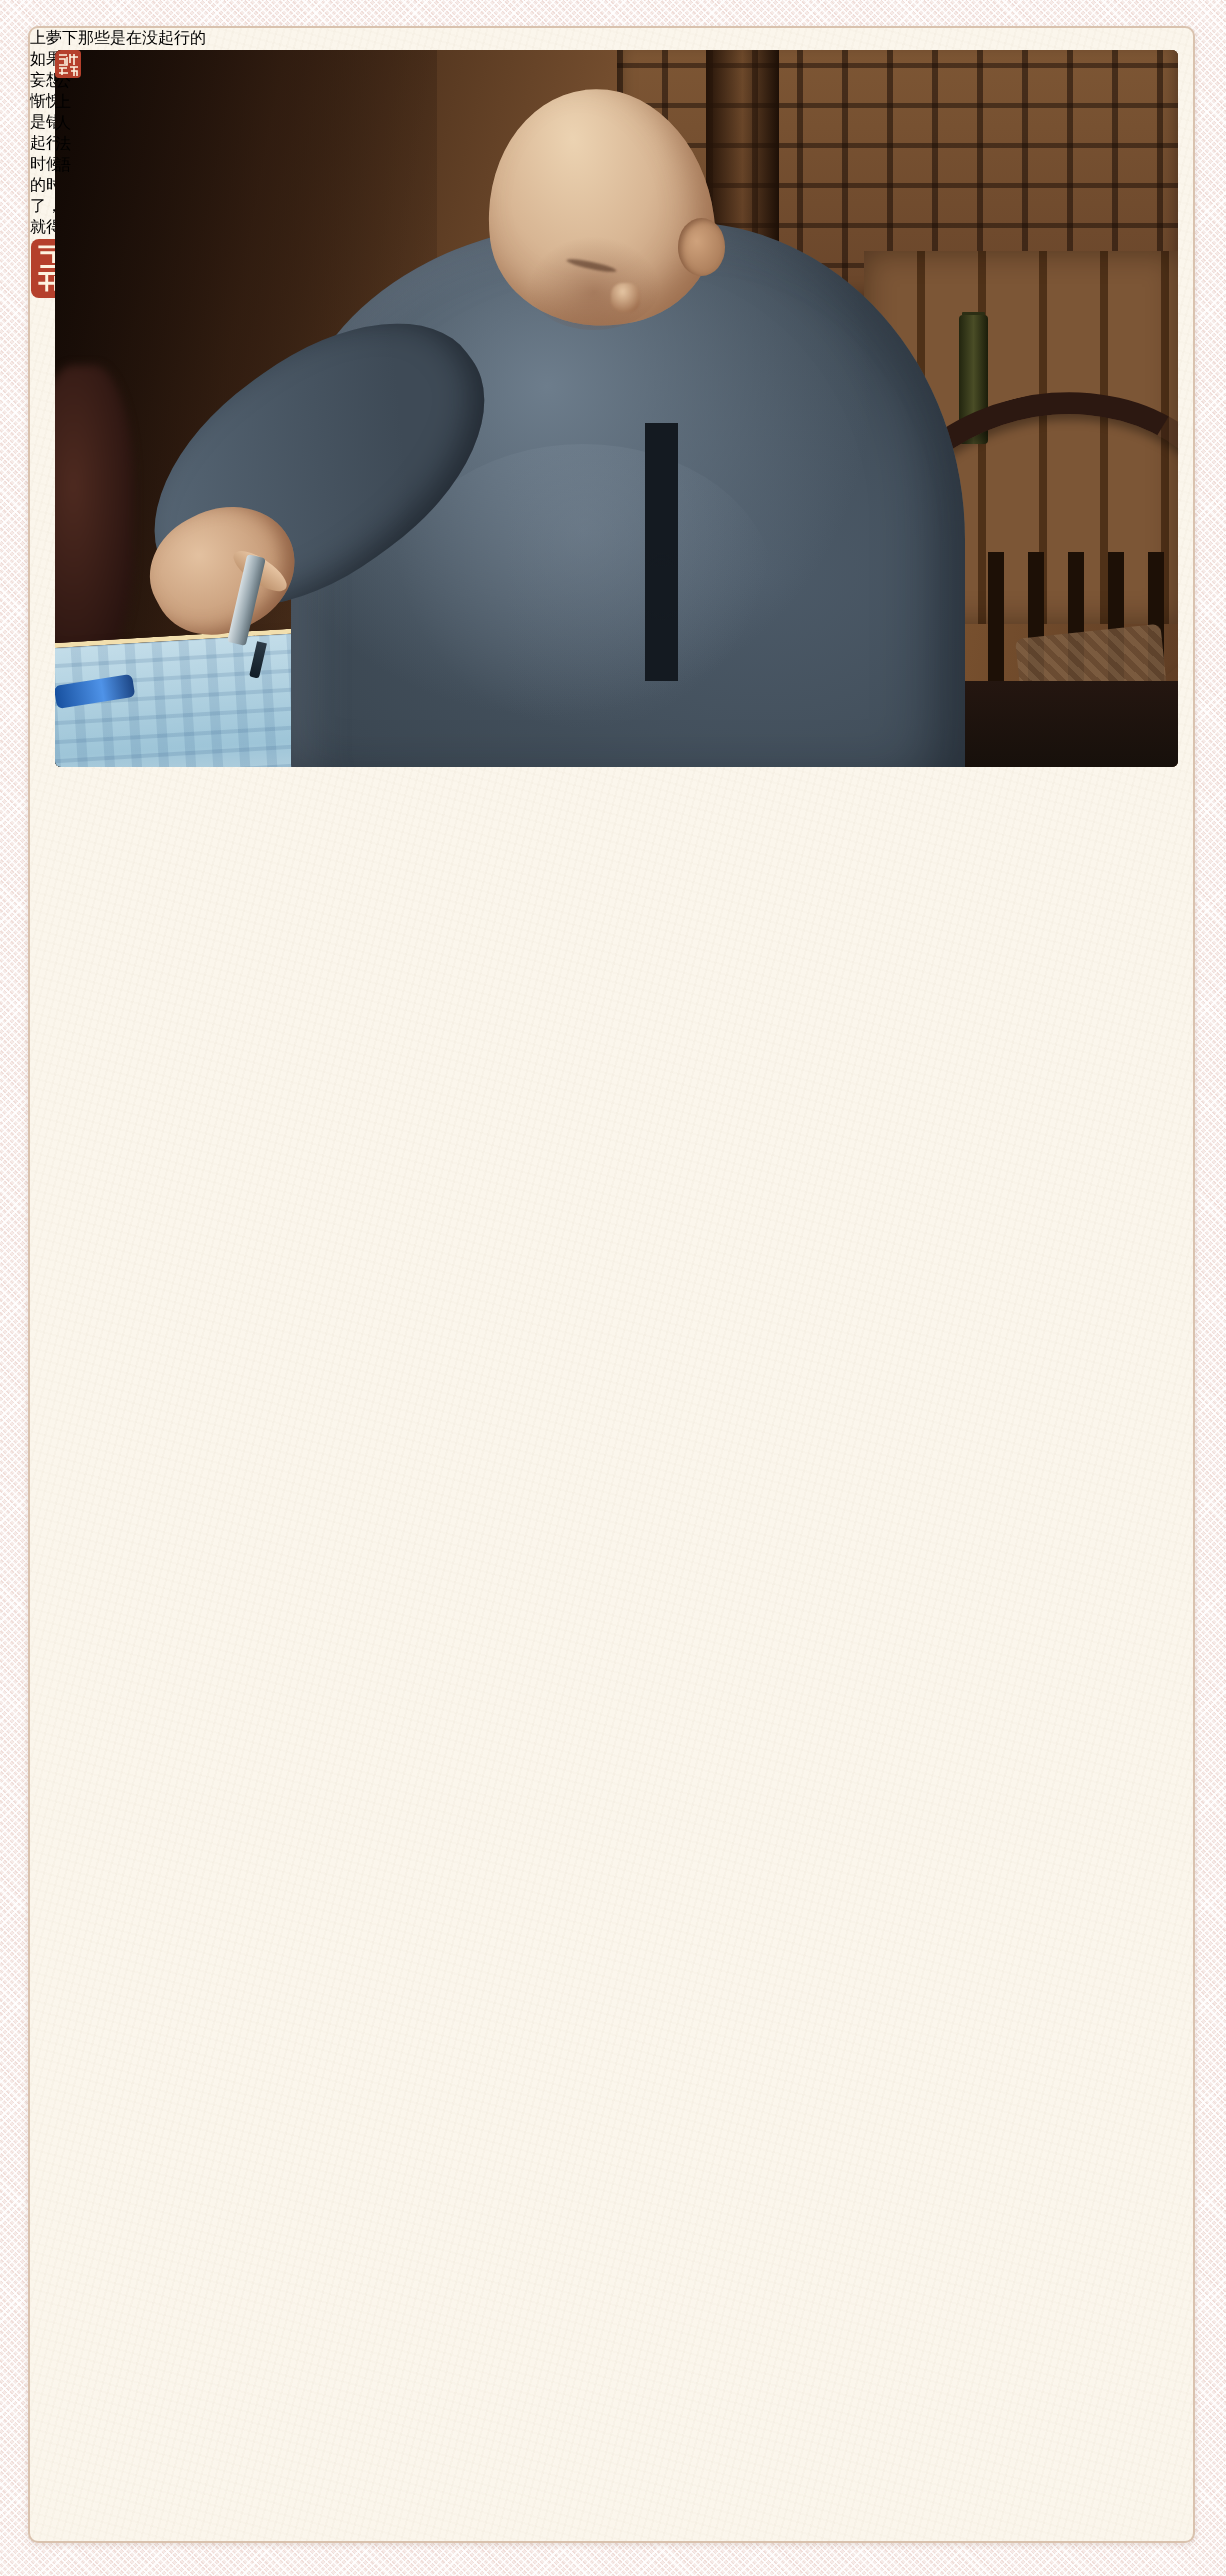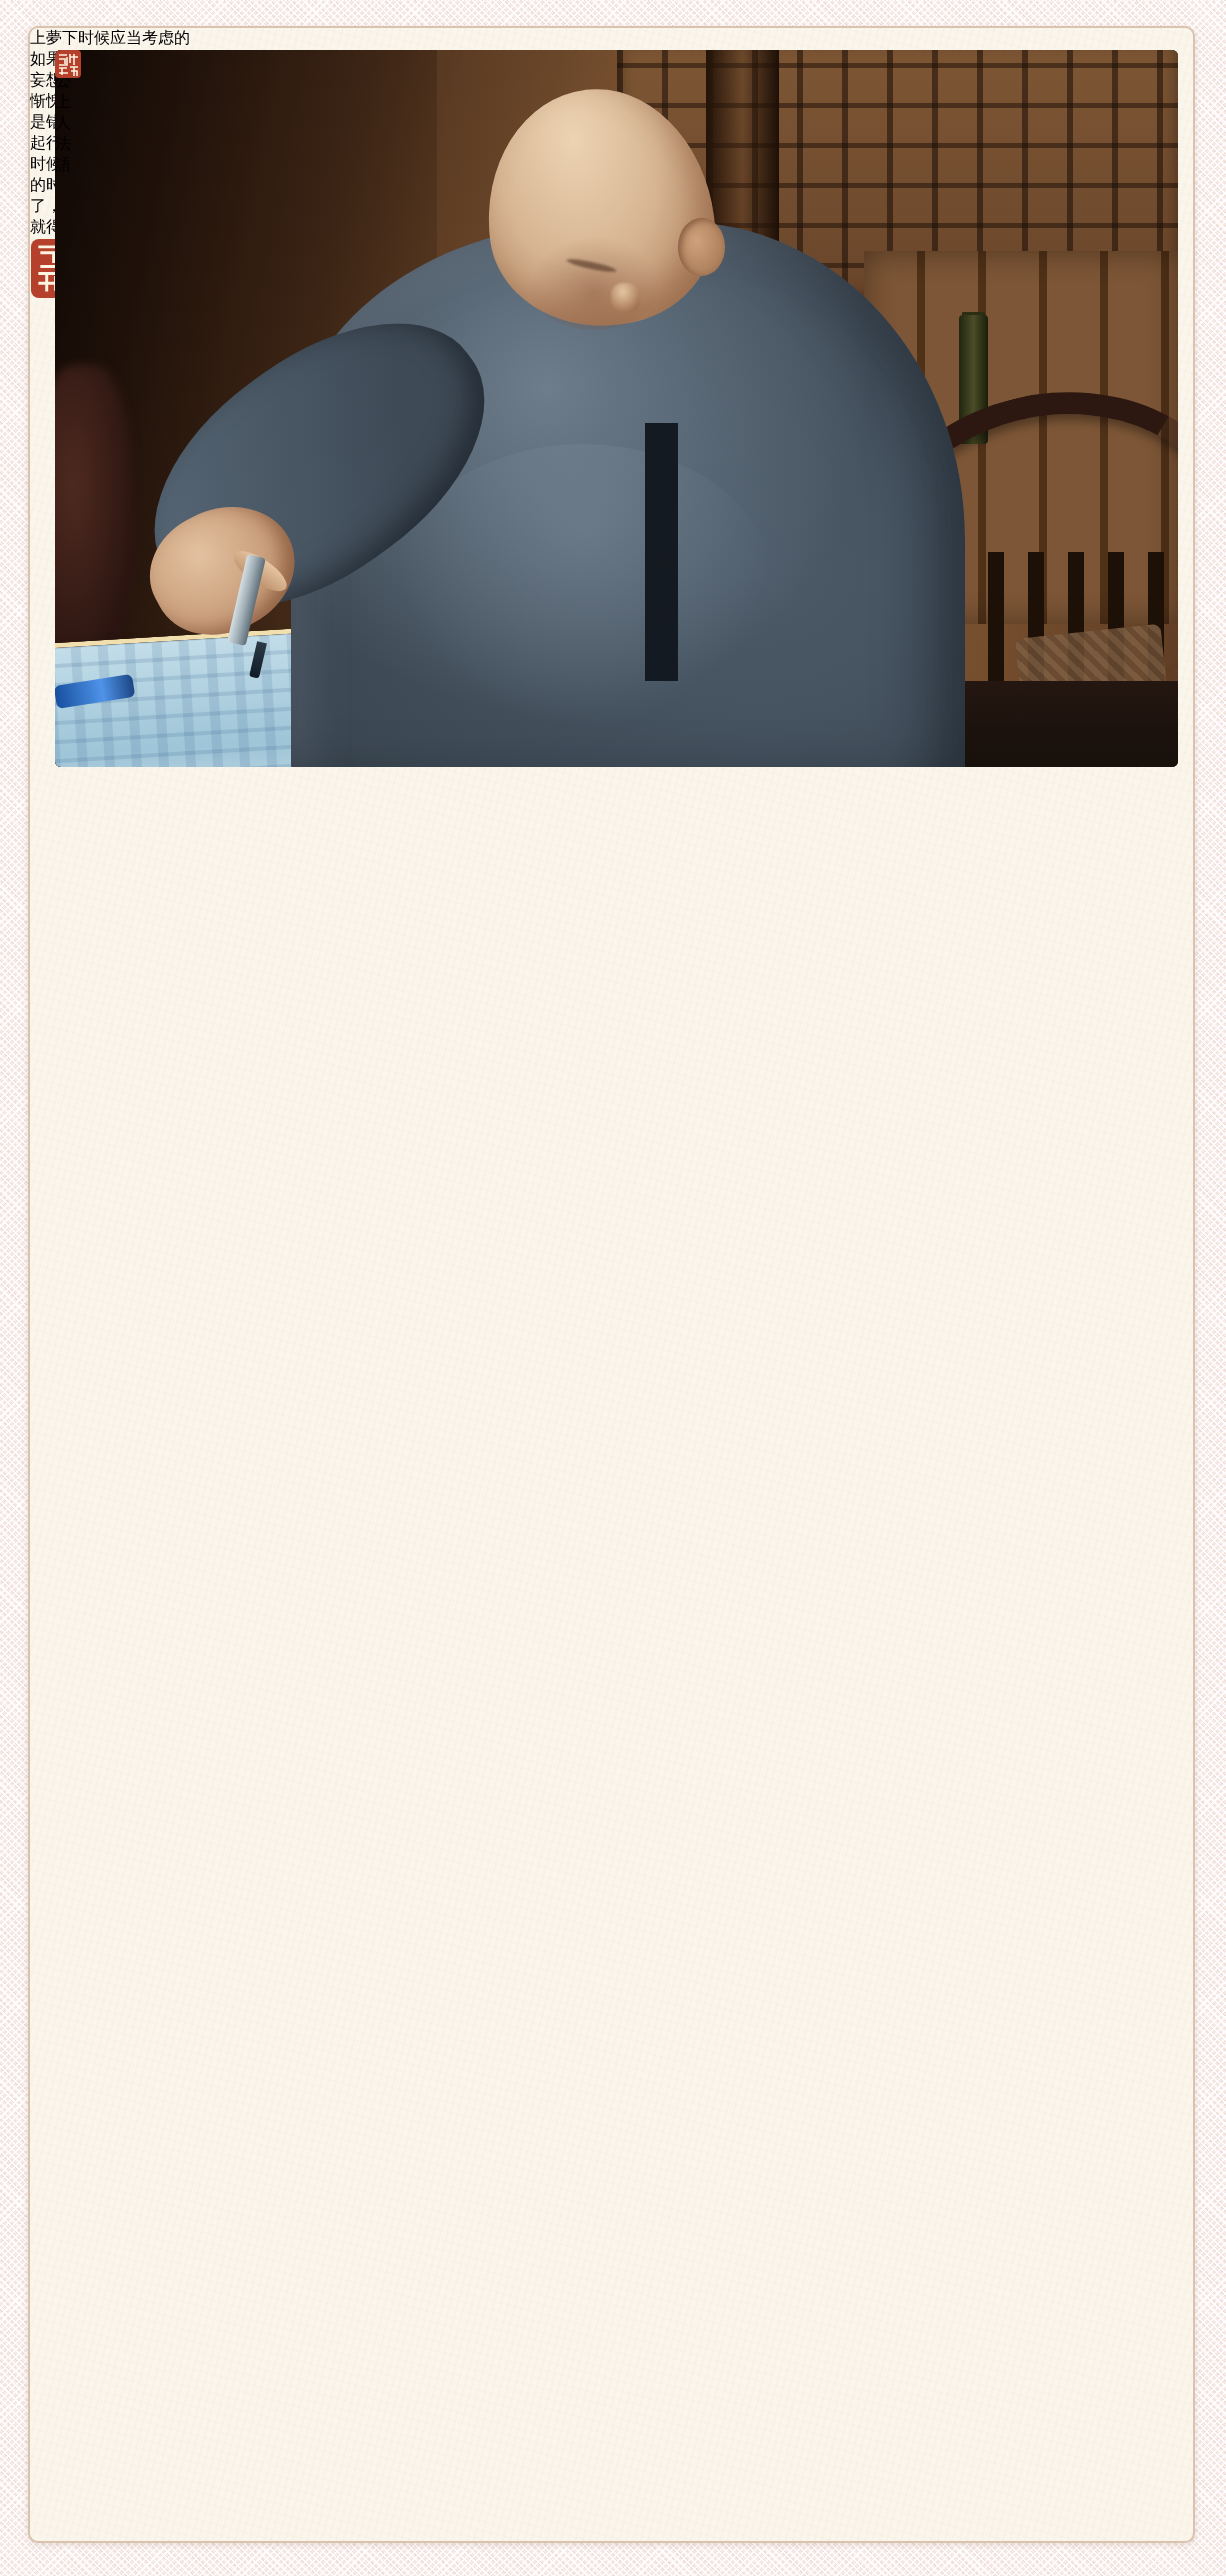--- a/index.html
+++ b/index.html
@@ -191,21 +191,21 @@
           <path d="M15 4 v9 M15 7 h8 M19 4 v11"></path>
           <path d="M4 18 h8 M7 18 v7 M4 23 h9"></path>
           <path d="M15 17 h8 M16 21 h6 v5 M19 17 v9"></path>
         </g>
       </svg>
     </div>
   </div>
 
   
   <div class="title-row">
-    <span class="t-small">上</span><span>夢</span><span class="t-small">下</span><span>时候应当考虑的</span>
+    <span class="t-small">上</span><span>夢</span><span class="t-small">下</span><span>那些是在没起行的</span>
   </div>
 
   
   <div class="body-text">
     <div class="line">如果正念经的时候，有</div>
     <div class="line">妄想，有杂念，或者自己很</div>
     <div class="line">惭愧，有忏悔的心，这些都</div>
     <div class="line">是错误的。为什么呢？已经</div>
     <div class="line">起行了，那些是在没起行的</div>
     <div class="line">时候应当考虑的。正在修行</div>

